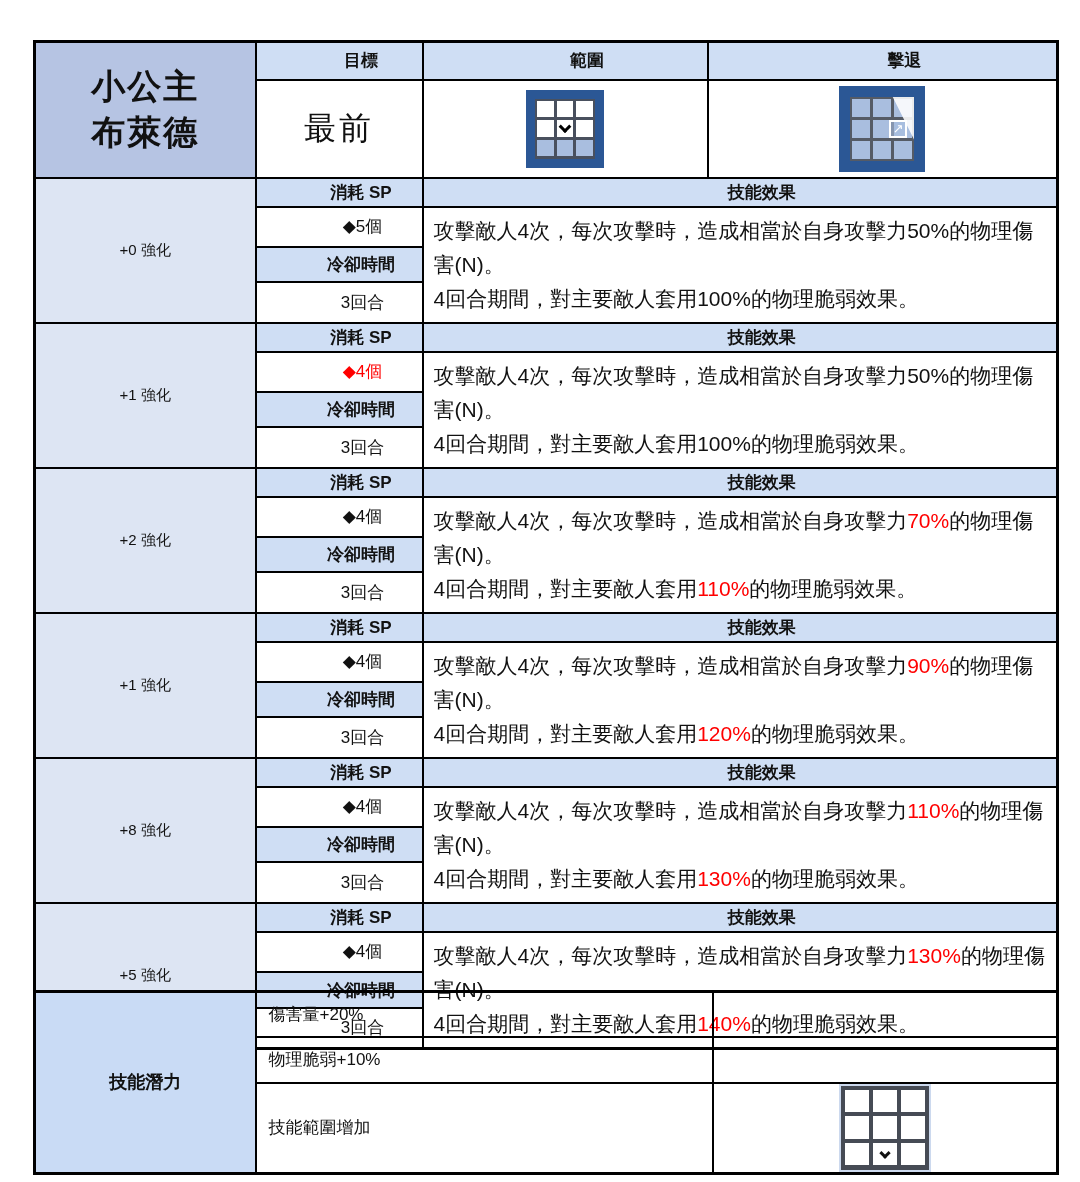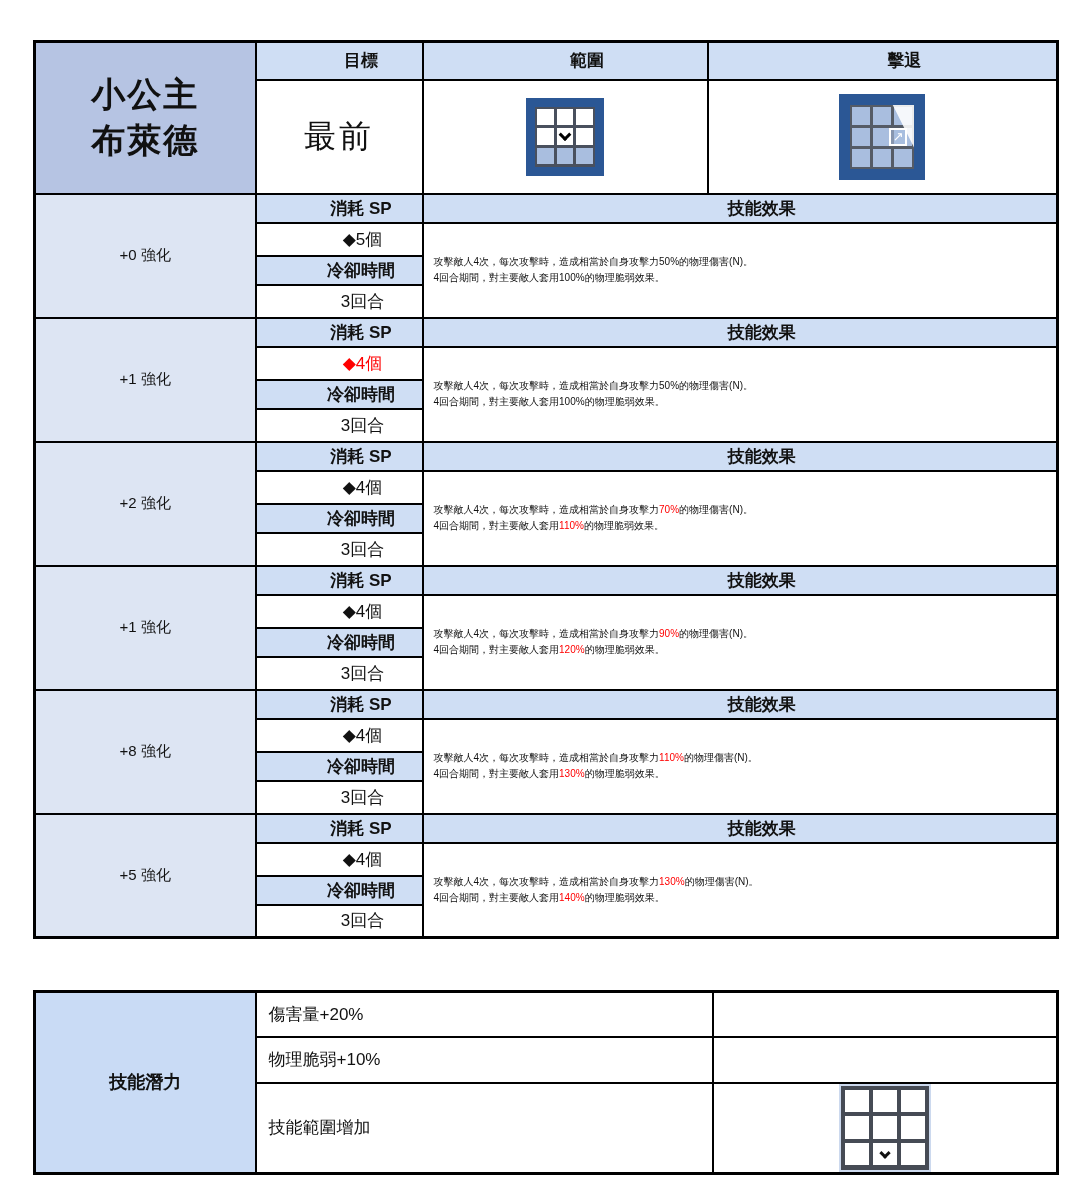--- a/index.html
+++ b/index.html
@@ -10,21 +10,21 @@
   .main-table { position:absolute; left:33px; top:20px; width:1023px; border:3px solid #000;margin-top:20px; }
   .bottom-table { position:absolute; left:33px; top:990px; width:1023px; border:3px solid #000; }
   td { border:2px solid #000; text-align:center; vertical-align:middle; overflow:hidden; }
 
   .name-cell { background:#b6c4e3; font-size:34px; font-weight:600; line-height:1.35; letter-spacing:2px; }
   .hdr { background:#cfdef4; font-weight:700; font-size:17px;padding-left:44px; }
   .big-cell { font-size:32px; letter-spacing:3px; }
   .lvl-cell { background:#dde5f3; font-size:15px; font-weight:500; }
   .val-cell { font-size:17px;padding-left:47px; }
   .red { color:#ff0000; }
-  .effect-cell { text-align:left; padding:6px 10px 6px 10px; font-size:10px; line-height:1.62;border-radius:16px; }
+  .effect-cell { text-align:left; padding:6px 10px 6px 10px; font-size:21px; line-height:1.62;border-radius:16px; }
   .icon-cell { height:96px; }
 
   .pot-title { background:#c9dbf5; font-weight:700; font-size:18px; }
   .pot-row { text-align:left; padding-left:12px; font-size:17px; }
 
   
   .range-icon { display:inline-block; background:#2b5795; padding:9px; }
   .range-icon .grid { display:grid; width:60px; height:60px; grid-template-columns:repeat(3,1fr); grid-template-rows:repeat(3,1fr); gap:3px; background:#49505e; border:2px solid #49505e; }
   .range-icon .c { background:#fff; position:relative; }
   .range-icon .c.blue { background:#a9bedf; }
@@ -60,21 +60,21 @@
     <tbody>
         <tr style="height:38px">
       <td class="name-cell" rowspan="2">
         <span>小公主</span><br>
         <span>布萊德</span>
       </td>
       <td class="hdr">目標</td>
       <td class="hdr">範圍</td>
       <td class="hdr">擊退</td>
     </tr>
-    <tr style="height:114px">
+    <tr style="height:98px">
       <td class="big-cell">最前</td>
       <td class="icon-cell">
         <span class="range-icon">
           <span class="grid">
             <span class="c"></span>
                 <span class="c"></span>
                 <span class="c"></span>
             <span class="c"></span>
                 <span class="c">
                   <span class="chev"></span>

